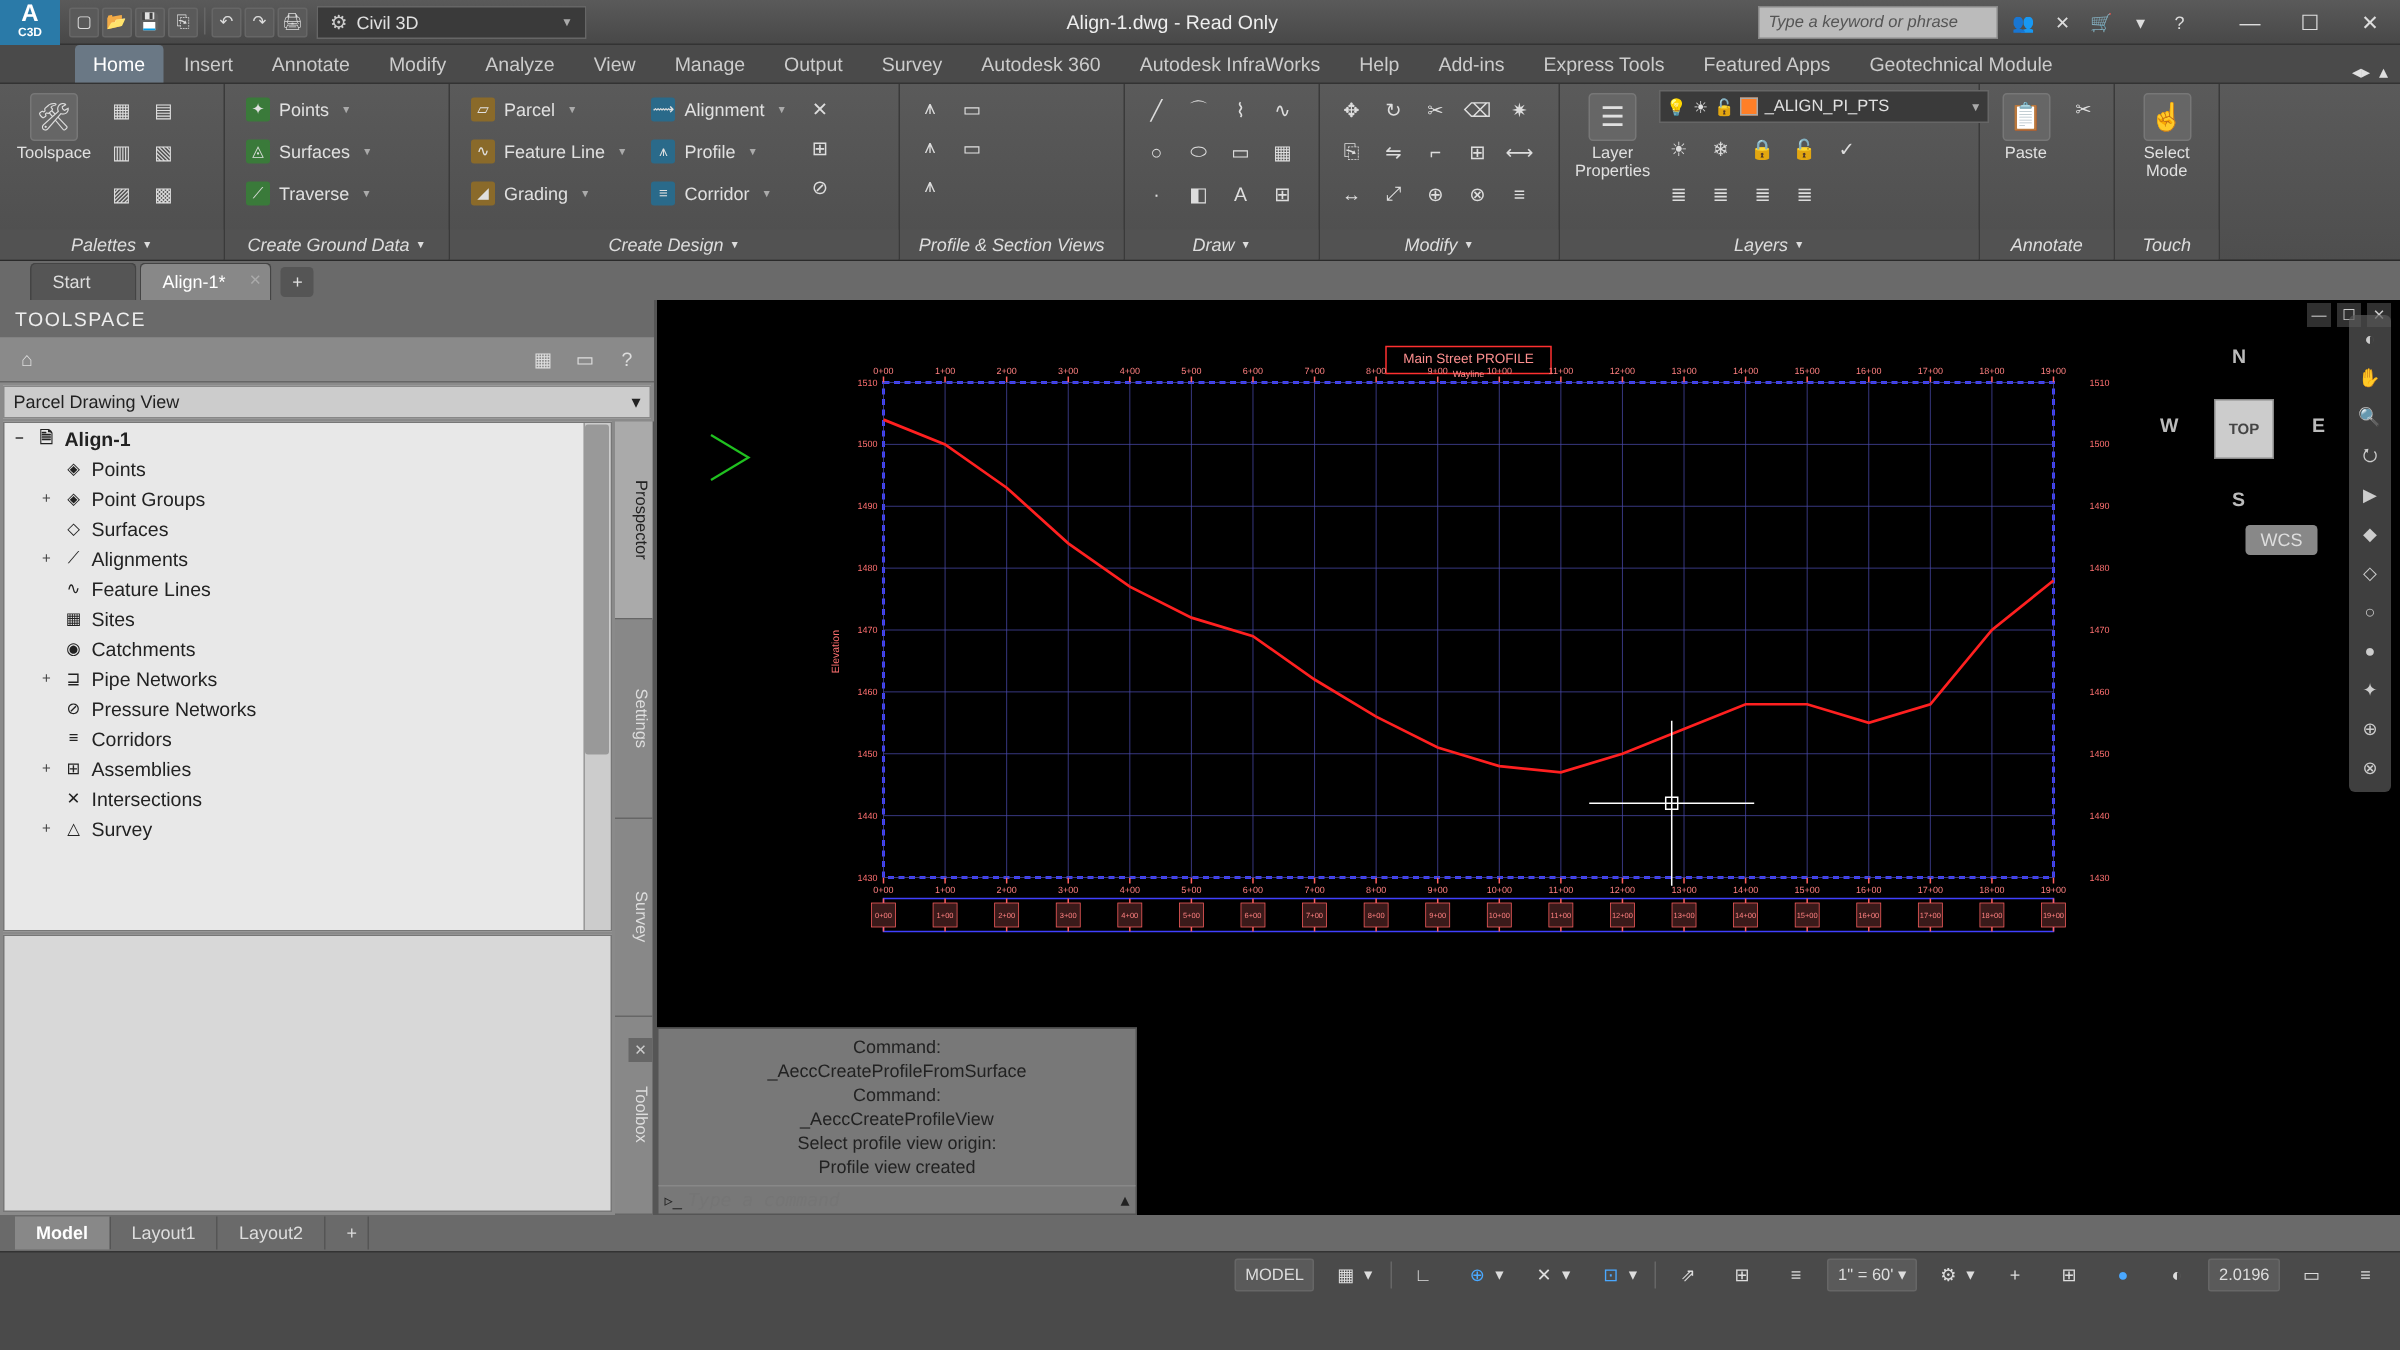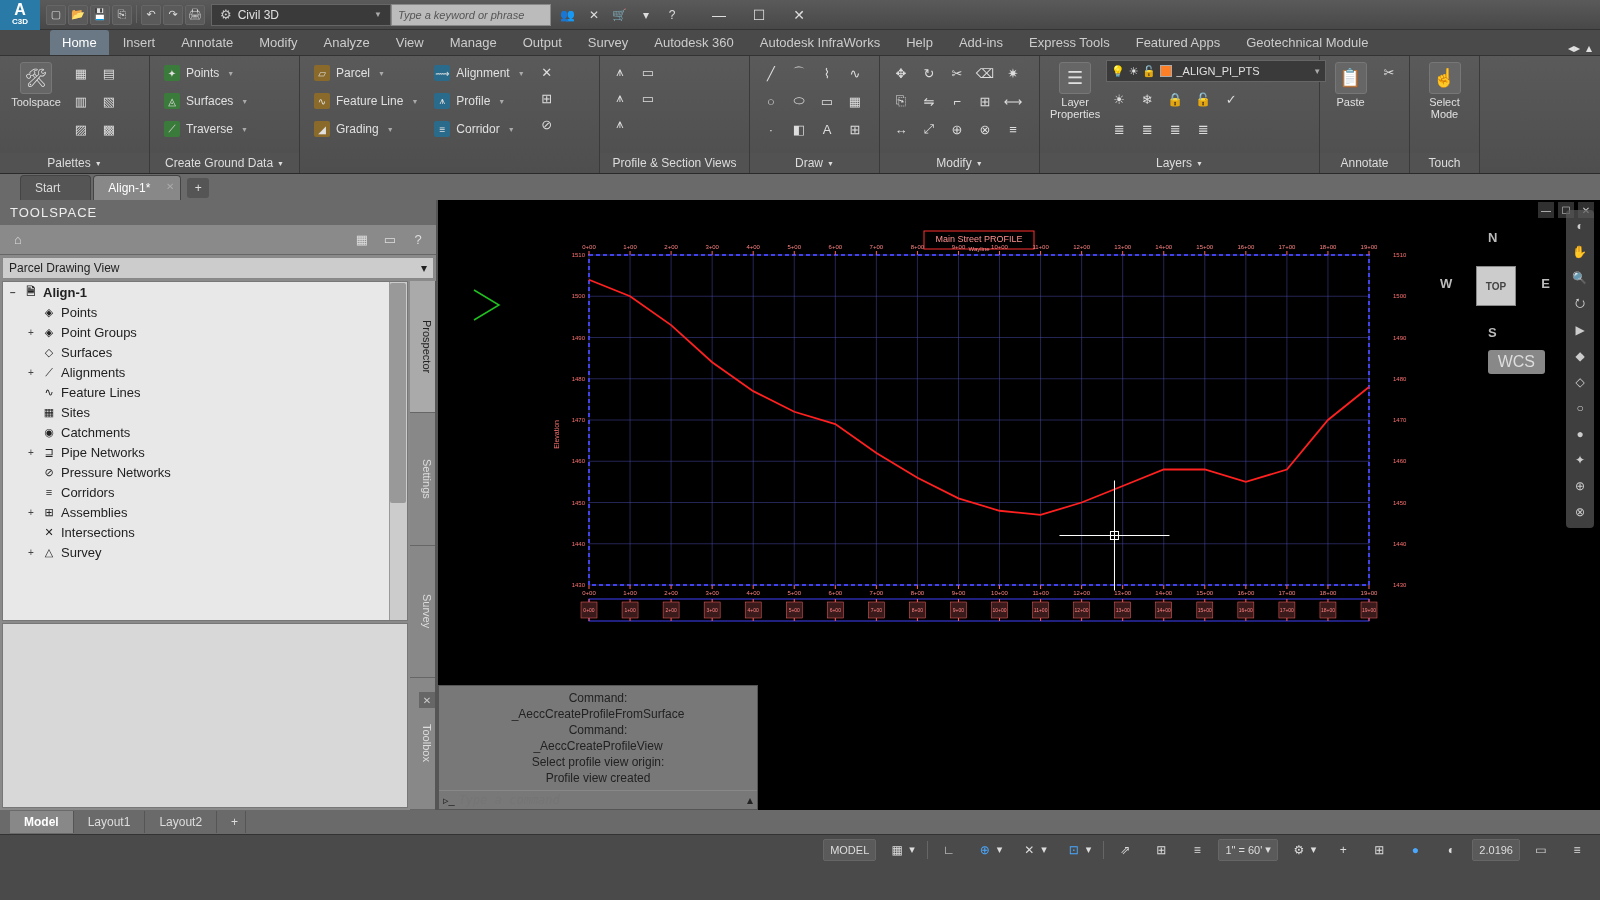--- a/index.html
+++ b/index.html
@@ -25,21 +25,21 @@
 
 .ribbon-tabs { height:26px; background:#4a4a4a; display:flex; align-items:flex-end; padding-left:50px; gap:2px; border-bottom:1px solid #333; }
 .rtab { padding:5px 12px; color:#ccc; font-size:13px; cursor:pointer; }
 .rtab.active { background:#6a7885; color:#fff; border-radius:3px 3px 0 0; }
 .rtab-end { margin-left:auto; display:flex; gap:6px; padding-right:8px; align-items:center; }
 
 
 .ribbon { height:118px; background:linear-gradient(#5a5a5a,#4e4e4e); display:flex; border-bottom:1px solid #2a2a2a; }
 .panel { border-right:1px solid #3a3a3a; display:flex; flex-direction:column; padding:4px 8px 0 8px; }
 .panel-body { flex:1; display:flex; gap:4px; align-items:flex-start; }
-.panel-title { text-align:center; font-size:12px; color:#ddd; padding:3px 0; background:#525252; margin:0 -8px; display:flex; justify-content:center; gap:4px; align-items:center; }
+.panel-title { text-align:center; font-size:12px; color:#ddd; padding:3px 0; background:#525252; margin:0 -8px; display:flex; justify-content:center; gap:4px; align-items:center;font-style:italic; }
 .panel-title .tri { font-size:7px; }
 .big-btn { width:56px; display:flex; flex-direction:column; align-items:center; gap:2px; padding:2px; cursor:pointer; }
 .big-btn .icn { width:32px; height:32px; background:#666; border:1px solid #777; border-radius:3px; display:flex; align-items:center; justify-content:center; font-size:18px; }
 .big-btn .lbl { font-size:11px; text-align:center; line-height:12px; }
 .col { display:flex; flex-direction:column; gap:2px; }
 .row-btn { height:26px; display:flex; align-items:center; gap:6px; padding:0 6px; cursor:pointer; white-space:nowrap; }
 .row-btn .ic { width:16px; height:16px; background:#6a6a6a; border-radius:2px; display:flex; align-items:center; justify-content:center; font-size:10px; }
 .row-btn .ar { font-size:7px; color:#aaa; margin-left:2px; }
 .sm-btn { width:24px; height:24px; display:flex; align-items:center; justify-content:center; color:#ddd; font-size:13px; cursor:pointer; }
 .sm-grid { display:grid; grid-template-columns:repeat(4,26px); grid-template-rows:repeat(3,26px); gap:2px; }
@@ -79,21 +79,21 @@
 .vtab.active { background:#aaa; color:#222; }
 
 
 .canvas-wrap { flex:1; position:relative; background:#000; }
 .canvas-topbar { position:absolute; top:2px; right:6px; display:flex; gap:4px; z-index:5; }
 .canvas-topbar span { width:16px; height:16px; display:flex; align-items:center; justify-content:center; color:#ccc; background:rgba(80,80,80,.6); font-size:10px; }
 .viewcube { position:absolute; top:30px; right:50px; width:110px; height:110px; z-index:5; }
 .vc-n,.vc-s,.vc-e,.vc-w { position:absolute; color:#bbb; font-size:13px; font-weight:bold; }
 .vc-n { top:0; left:48px; } .vc-s { bottom:0; left:48px; } .vc-w { top:46px; left:0; } .vc-e { top:46px; right:0; }
 .vc-top { position:absolute; top:36px; left:36px; width:40px; height:40px; background:#ccc; color:#444; font-size:10px; font-weight:bold; display:flex; align-items:center; justify-content:center; border:1px solid #888; }
-.wcs-badge { position:absolute; top:150px; right:55px; background:#888; color:#ddd; padding:3px 10px; border-radius:3px; font-size:16px; z-index:5; }
+.wcs-badge { position:absolute; top:150px; right:55px; background:#888; color:#ddd; padding:3px 10px; border-radius:3px; font-size:12px; z-index:5; }
 .navbar { position:absolute; top:10px; right:6px; width:28px; background:rgba(90,90,90,.7); border-radius:4px; display:flex; flex-direction:column; gap:6px; padding:6px 0; z-index:5; }
 .navbar span { width:20px; height:20px; margin:0 auto; color:#ccc; font-size:12px; display:flex; align-items:center; justify-content:center; }
 
 svg.drawing { position:absolute; inset:0; width:100%; height:100%; }
 
 
 .profile-title-box { fill:none; stroke:#ff3030; stroke-width:1; }
 .profile-title-text { fill:#ff9090; font-size:9px; font-family:Arial; text-anchor:middle; }
 .grid-outer { fill:none; stroke:#4040ff; stroke-width:2; stroke-dasharray:4 3; }
 .grid-line { stroke:#4a4aaa; stroke-width:0.5; }
@@ -145,20 +145,21 @@
     <div class="qat-sep"></div>
     <div class="qat-btn">↶</div>
     <div class="qat-btn">↷</div>
     <div class="qat-btn">🖨</div>
   </div>
   <div class="workspace-dd">
     <span class="gear-icon">⚙</span>
     <span>Civil 3D</span>
     <span class="dd-arrow">▼</span>
   </div>
+  <div class="title-center">Align-1.dwg - Read Only</div>
   <div class="search-box">
     <span>Type a keyword or phrase</span>
   </div>
   <div class="title-right">
     <span class="title-icon">👥</span>
     <span class="title-icon">✕</span>
     <span class="title-icon">🛒</span>
     <span class="title-icon">▾</span>
     <span class="title-icon">?</span>
   </div>
@@ -281,20 +282,24 @@
             <span>Corridor</span>
             <span class="ar">▼</span>
           </div>
       </div>
       <div class="col">
         <div class="sm-btn">✕</div>
         <div class="sm-btn">⊞</div>
         <div class="sm-btn">⊘</div>
       </div>
     </div>
+    <div class="panel-title">
+        <span>Create Design</span>
+        <span class="tri">▼</span>
+      </div>
   </div>
 
   <div class="panel" style="width:150px">
     <div class="panel-body">
       <div class="col">
         <div class="sm-btn">⩚</div>
         <div class="sm-btn">⩚</div>
         <div class="sm-btn">⩚</div>
       </div>
       <div class="col">

